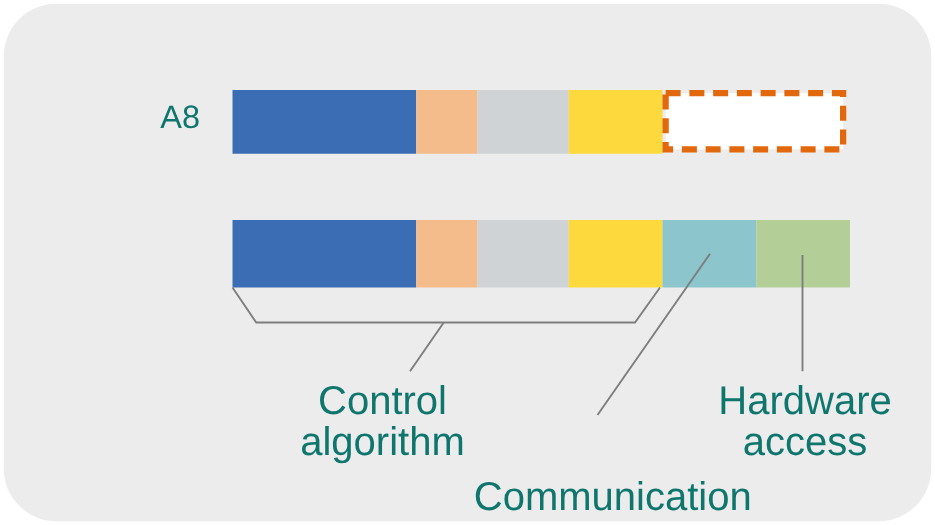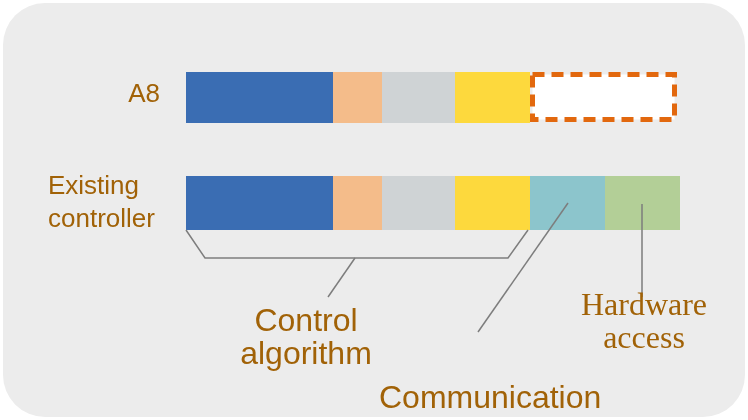--- a/index.html
+++ b/index.html
@@ -3,21 +3,21 @@
 <meta charset="utf-8">
 <style>
   html, body { margin: 0; padding: 0; background: #ffffff; }
   .canvas {
     position: relative;
     width: 748px;
     height: 420px;
     background: #ffffff;
     overflow: hidden;
     font-family: "Liberation Sans", sans-serif;
-    color: #a16207;
+    color: #0f766e;
   }
   .card {
     position: absolute;
     left: 3px; top: 3px;
     width: 742px; height: 414px;
     background: #ececec;
     border-radius: 42px;
   }
   .bar-row {
     position: absolute;
@@ -46,22 +46,20 @@
 </style>
 </head>
 <body>
 
 <div class="canvas">
 
   <div class="card"></div>
 
   <div class="row-label" style="left:48px; top:77px; width:112px; text-align:right;">A8</div>
 
-  <div class="row-label" style="left:48px; top:169px; width:160px; text-align:left;">Existing
-controller</div>
 
   <div class="bar-row" style="left:186px; top:72px; height:51px;">
       <div class="segment" style="width: 147px; background: rgb(58, 109, 179);"></div>
       <div class="segment" style="width: 49px; background: rgb(244, 188, 138);"></div>
       <div class="segment" style="width: 73px; background: rgb(207, 211, 213);"></div>
       <div class="segment" style="width: 75px; background: rgb(253, 217, 61);"></div>
     </div>
 
   <div class="bar-row" style="left:186px; top:176px; height:54px;">
       <div class="segment" style="width: 147px; background: rgb(58, 109, 179);"></div>
@@ -78,16 +76,16 @@
     <line x1="355" y1="258" x2="328" y2="297" stroke-width="1.5" stroke="#7d7d7d"></line>
     <line x1="568" y1="203" x2="478" y2="332" stroke-width="1.5" stroke="#7d7d7d"></line>
     <line x1="642" y1="204" x2="642" y2="297" stroke-width="1.5" stroke="#7d7d7d"></line>
   </svg>
 
   <div class="annotation-label" style="left:206px; top:304px; width:200px;">Control
 algorithm</div>
 
   <div class="annotation-label" style="left:379px; top:337px; width:200px;margin-top:44px;">Communication</div>
 
-  <div class="annotation-label" style="left:564px; top:288px; width:160px;font-family:Liberation Serif, serif;">Hardware
+  <div class="annotation-label" style="left:564px; top:304px; width:160px;">Hardware
 access</div>
 
 </div>
 
 </body></html>

